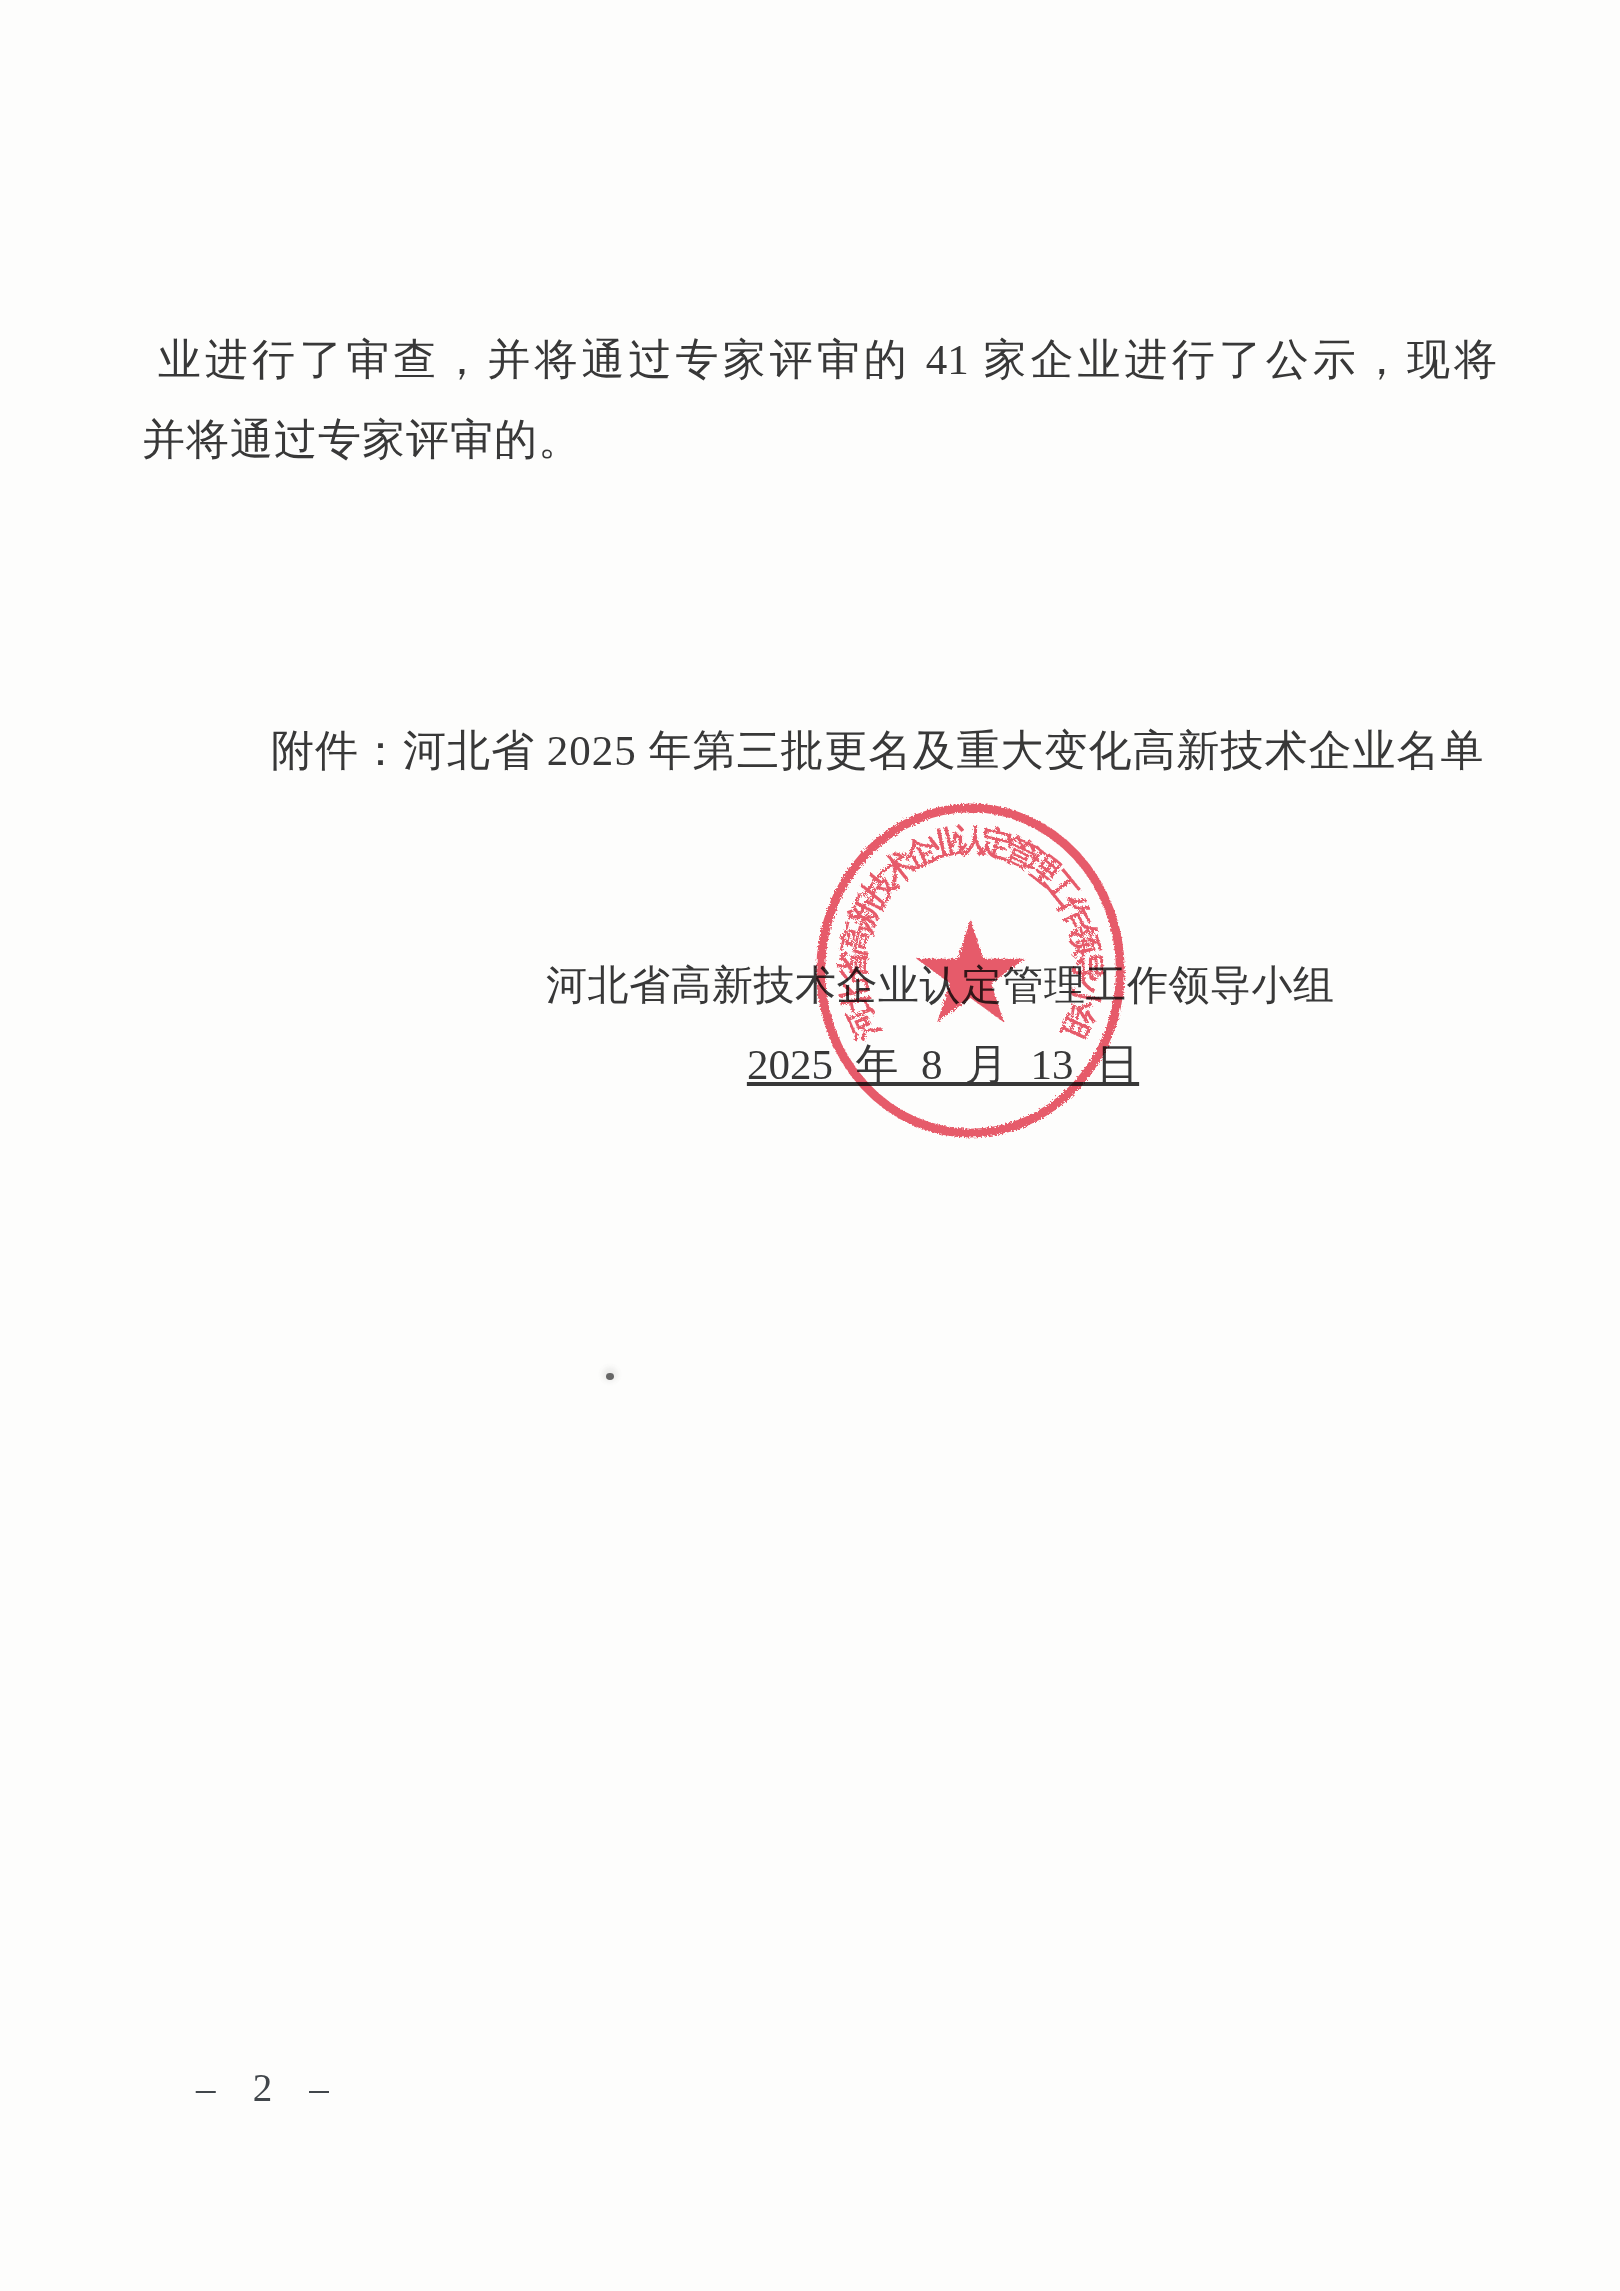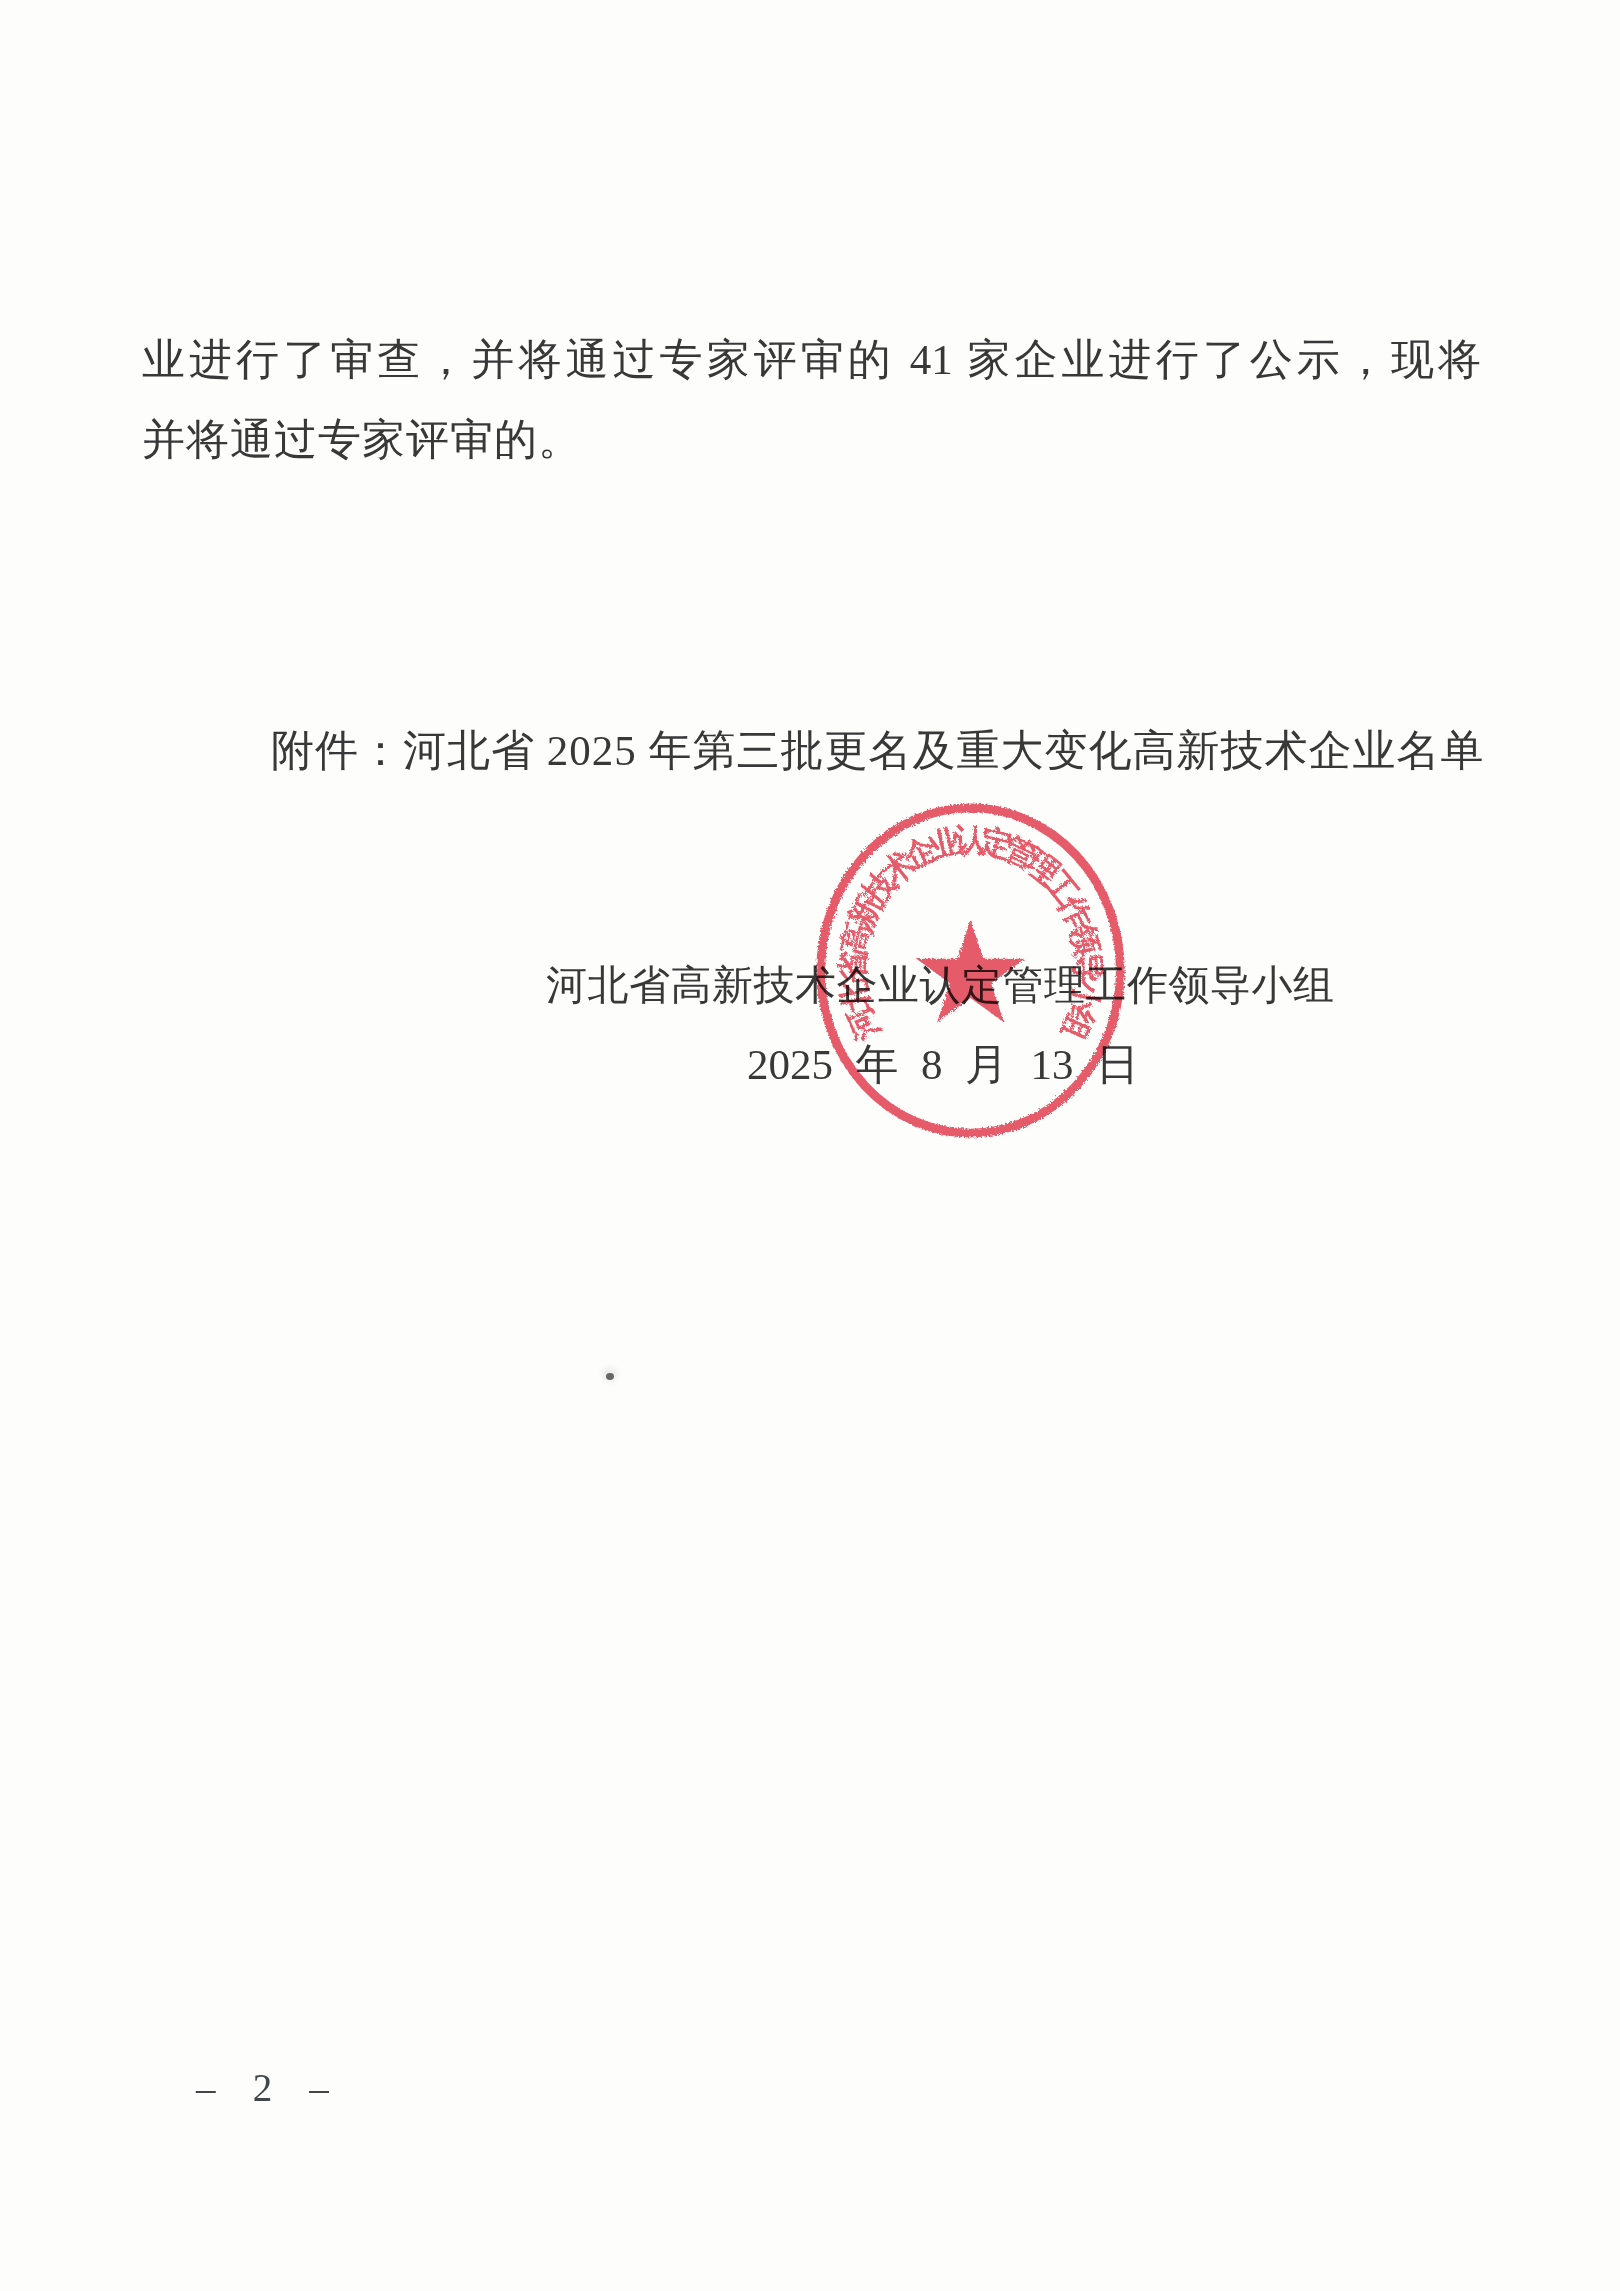--- a/index.html
+++ b/index.html
@@ -31,20 +31,21 @@
     font-size: 43px;
     white-space: nowrap;
     letter-spacing: 1px;
   }
   .body-line.justified {
     white-space: normal;
     text-align: justify;
     text-align-last: justify;
     text-justify: inter-character;
     letter-spacing: 0;
+    margin-left: 16px;
   }
   
   .attachment-line {
     position: absolute;
     left: 228px;
     top: 711px;
     height: 80px;
     line-height: 80px;
     font-size: 43px;
     white-space: nowrap;
@@ -67,20 +68,21 @@
     position: absolute;
     left: 546px;
     top: 1025px;
     width: 794px;
     height: 80px;
     line-height: 80px;
     font-size: 43px;
     text-align: center;
     word-spacing: 11.8px;
     white-space: nowrap;
+    text-decoration: underline;
   }
   
   .seal {
     position: absolute;
     left: 806px;
     top: 796px;
     width: 329px;
     height: 349px;
     mix-blend-mode: multiply;
     opacity: 0.93;

